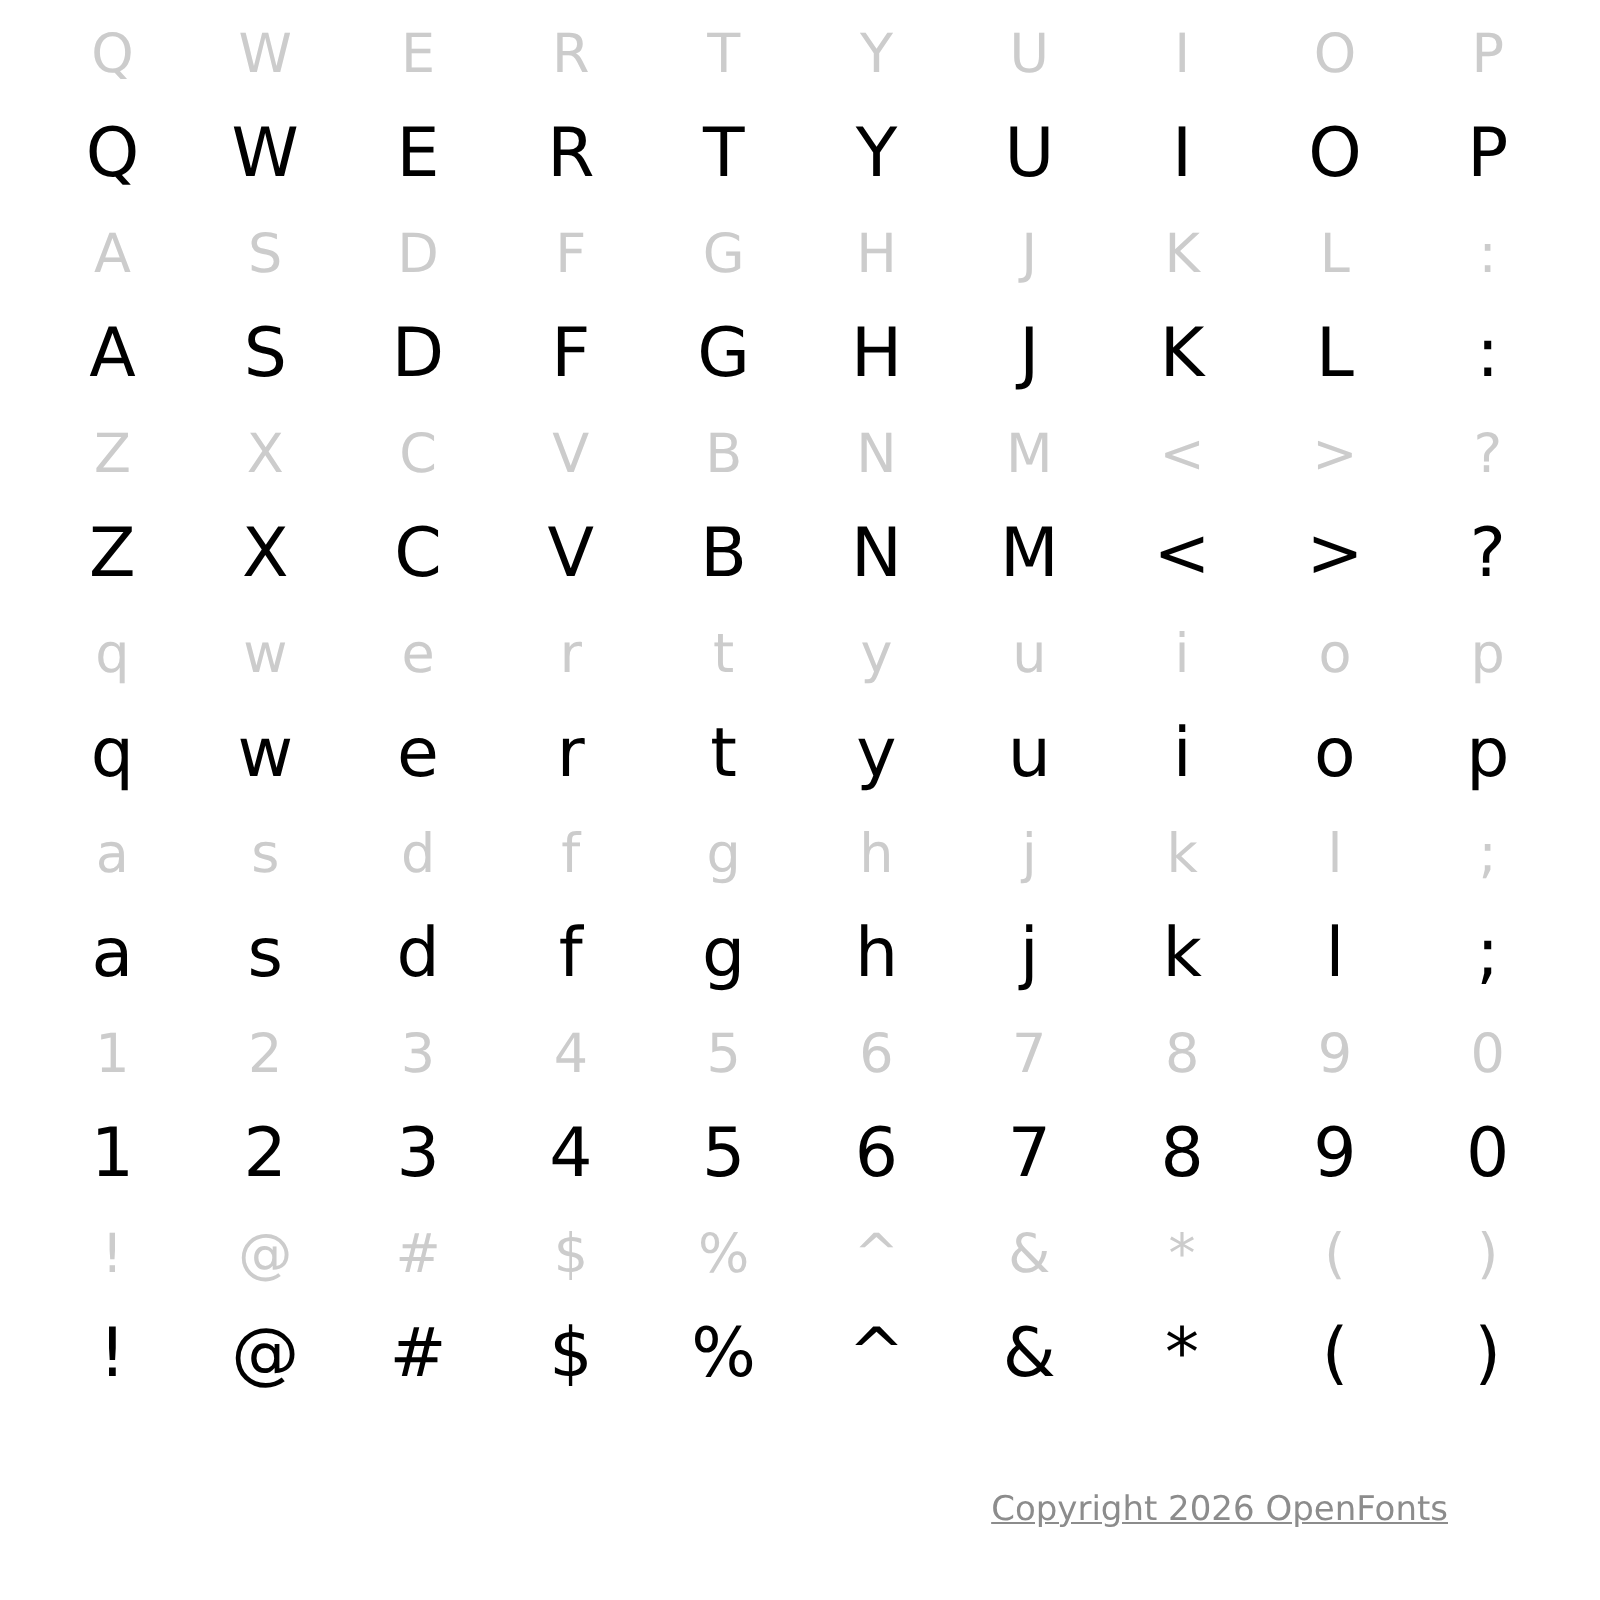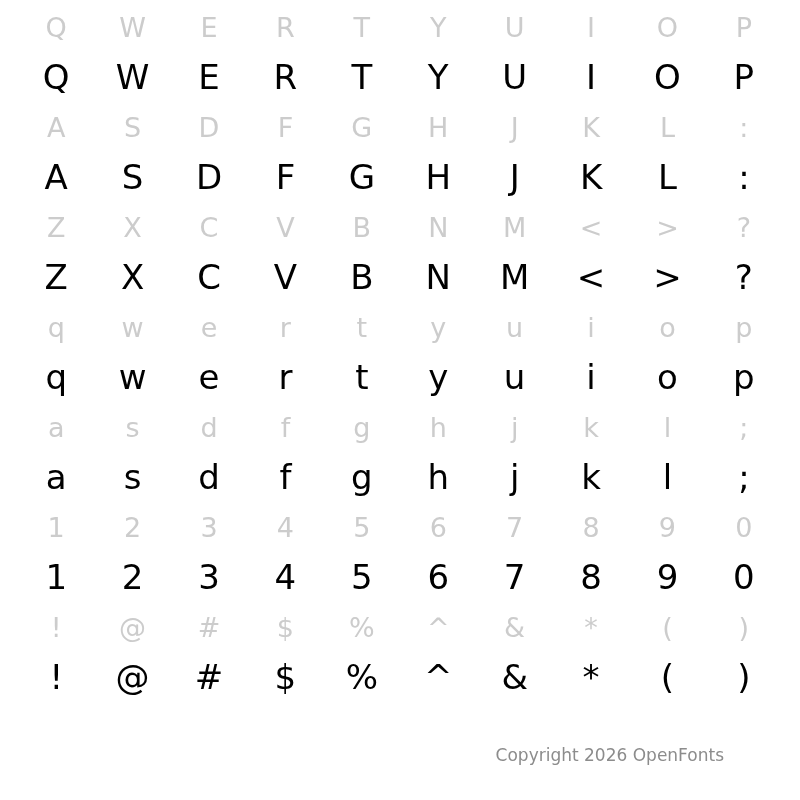--- a/index.html
+++ b/index.html
@@ -67,20 +67,21 @@
     position: absolute;
     left: 0;
     top: 745px;
     width: 800px;
     text-align: right;
     padding-right: 76px;
     box-sizing: border-box;
     color: #8c8c8c;
     font-size: 17px;
     font-family: "DejaVu Sans", sans-serif;
+    text-decoration: underline;
   }
 </style>
 </head>
 <body>
 
 <div id="sheet">
   <div class="specimen-grid" id="specimen-grid">
       <div class="row-pair">
         <div class="glyph-row row-light">
           <div class="glyph-cell">Q</div>

